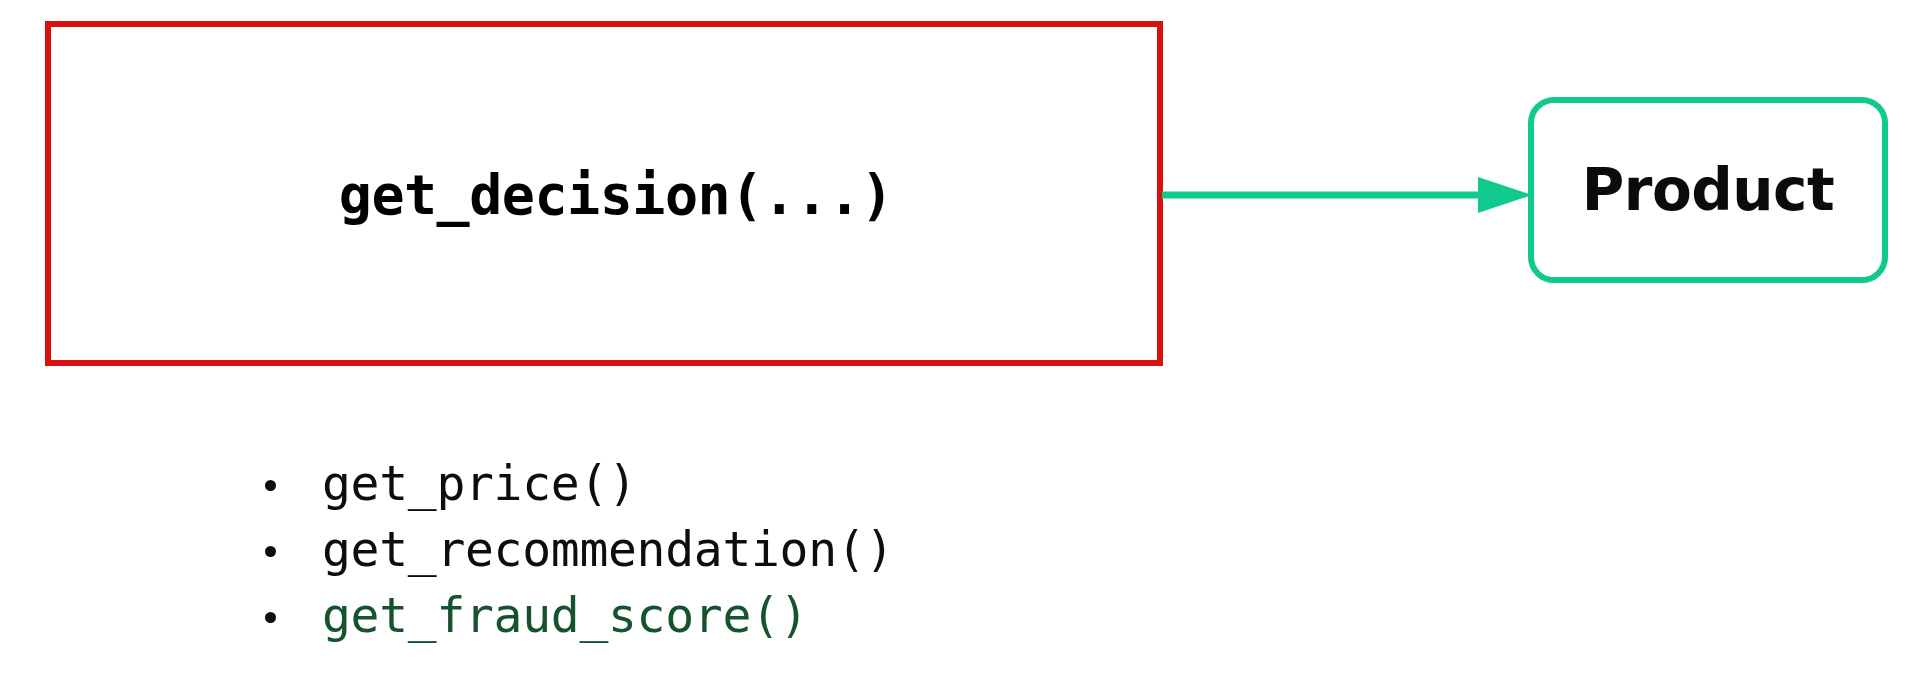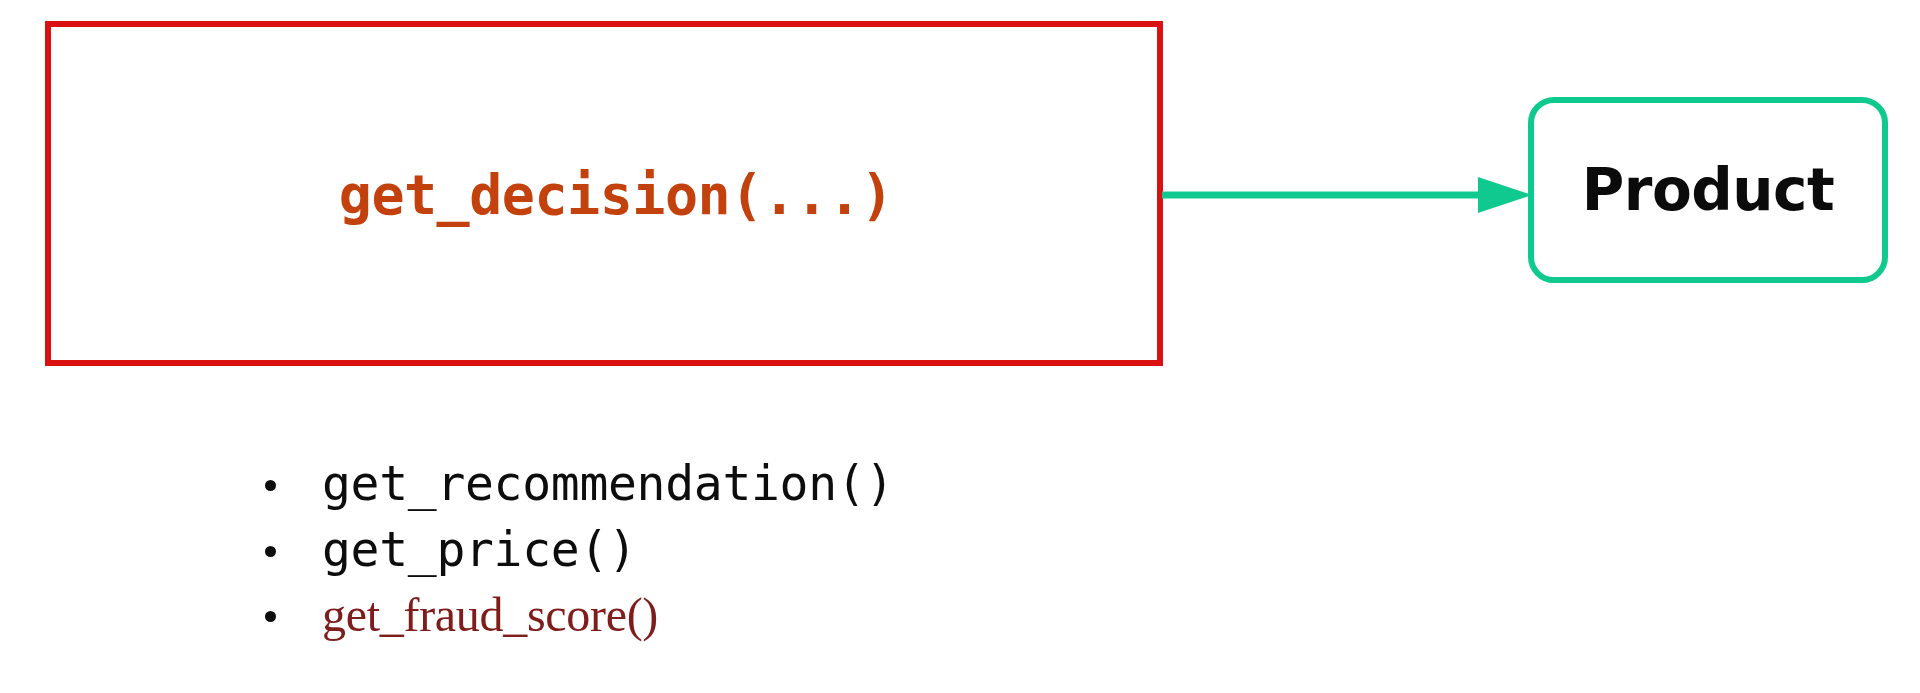--- a/index.html
+++ b/index.html
@@ -114,40 +114,40 @@
     color: #0d0d0d;
     letter-spacing: -0.3px;
   }
 </style>
 </head>
 <body>
 
 <div id="canvas" style="background: rgb(255, 255, 255);">
 
   <div class="decision-box" style="border-color: rgb(217, 17, 17);">
-    <span class="decision-label" style="color: #c2410c; margin-left: 24px;">get_decision(...)</span>
+    <span class="decision-label" style="color: #000000; margin-left: 24px;">get_decision(...)</span>
   </div>
 
   <svg class="arrow" viewBox="0 0 376 46" aria-hidden="true">
     <line x1="2" y1="23" x2="330" y2="23" stroke="#10c98f" stroke-width="7"></line>
     <polygon points="318,5 372,23 318,41" fill="#10c98f"></polygon>
   </svg>
 
   <div class="product-box" style="border-color: rgb(16, 201, 143);">
     <span class="product-label" style="color: rgb(11, 11, 11);">Product</span>
   </div>
 
   <ul class="fn-list">
     <li class="fn-item">
       <span class="fn-bullet" style="background: rgb(13, 13, 13);"></span>
+      <span class="fn-text" style="color: rgb(13, 13, 13);">get_price()</span>
+    </li>
+    <li class="fn-item">
+      <span class="fn-bullet" style="background: rgb(13, 13, 13);"></span>
       <span class="fn-text" style="color: rgb(13, 13, 13);">get_recommendation()</span>
     </li>
     <li class="fn-item">
       <span class="fn-bullet" style="background: rgb(13, 13, 13);"></span>
-      <span class="fn-text" style="color: rgb(13, 13, 13);">get_price()</span>
-    </li>
-    <li class="fn-item">
-      <span class="fn-bullet" style="background: rgb(13, 13, 13);"></span>
-      <span class="fn-text" style="color: #7f1d1d; font-family: Liberation Serif, serif;">get_fraud_score()</span>
+      <span class="fn-text" style="color: #14532d;">get_fraud_score()</span>
     </li>
   </ul>
 
 </div>
 
 </body></html>

